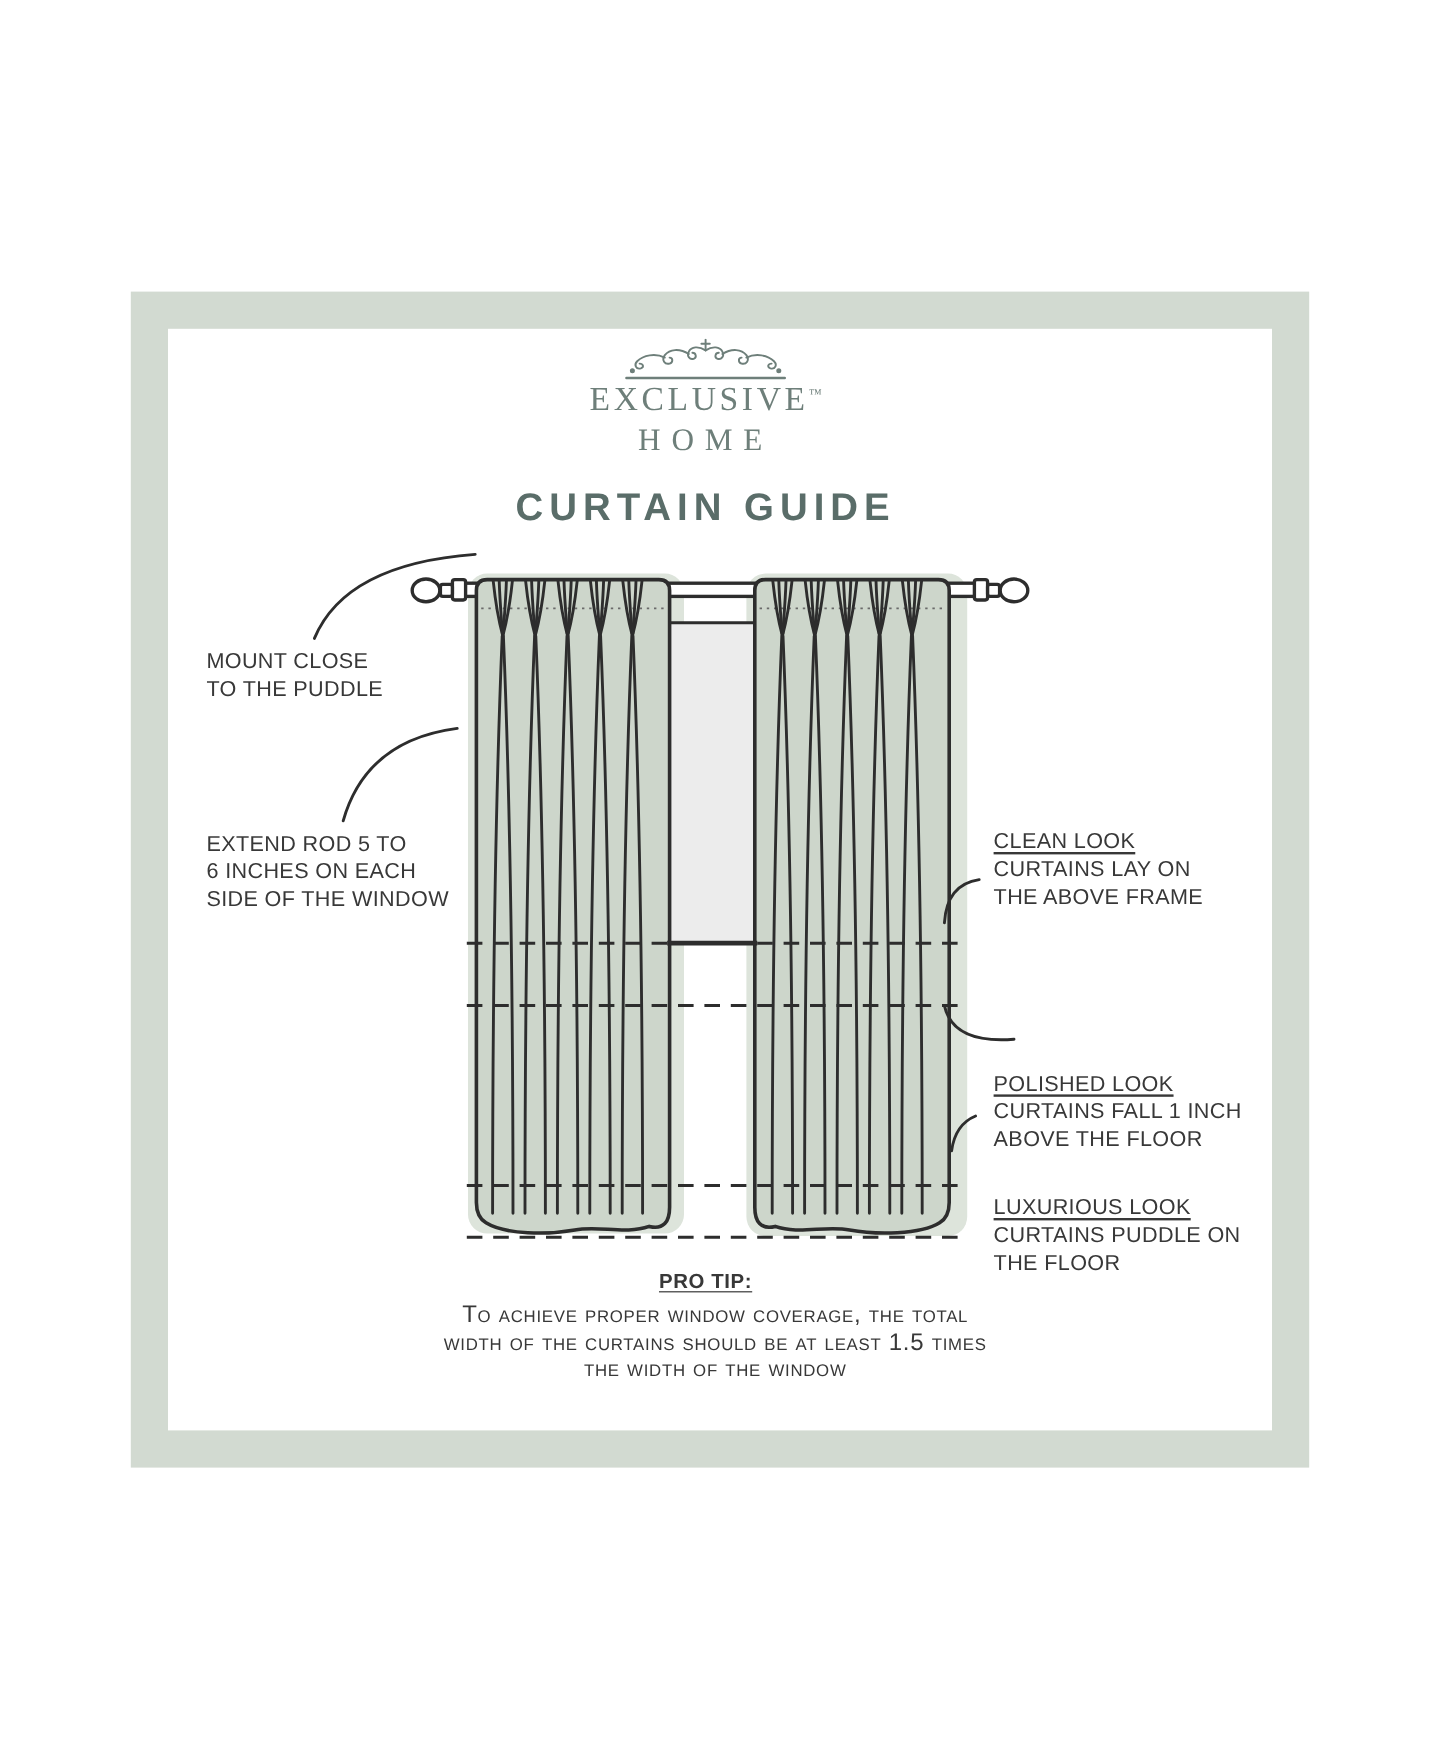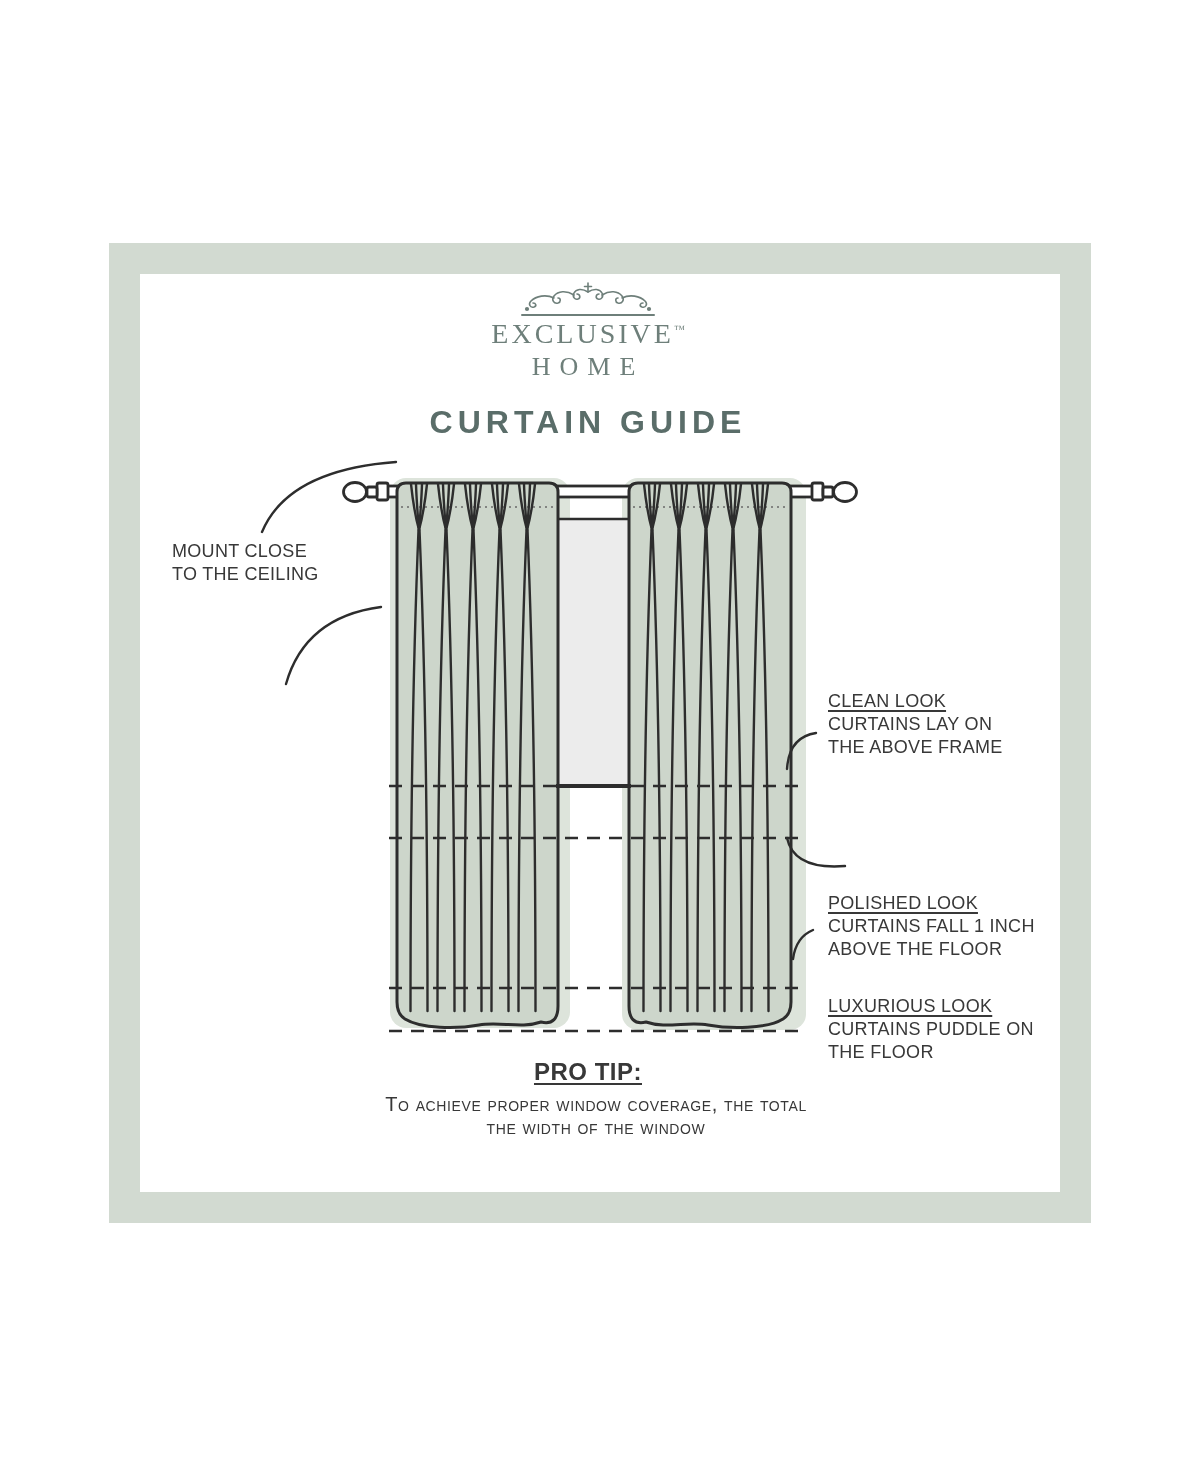--- a/index.html
+++ b/index.html
@@ -13,21 +13,21 @@
   .txt { position:absolute; z-index:3; color:#383838; }
   .center { left:0; right:0; text-align:center; }
   .crest-wrap { position:absolute; top:282px; left:0; right:0; text-align:center; z-index:3; }
   .brand-name { top:318px; font-family:"Liberation Serif", serif; font-size:28px; letter-spacing:3px; color:#6e7f7a; }
   .brand-name sup { font-size:11px; letter-spacing:0; vertical-align:super; }
   .brand-home { top:352px; font-family:"Liberation Serif", serif; font-size:26px; letter-spacing:9px; color:#6e7f7a; }
   .title { top:404px; font-size:32px; font-weight:700; letter-spacing:5px; color:#5a6d69; }
   .ann { font-size:18px; line-height:23px; letter-spacing:0.3px; }
   .ann-heading { text-decoration:underline; text-underline-offset:3px; text-decoration-thickness:1.5px; }
   .protip { top:1058px; }
-  .protip-heading { font-size:24px; font-weight:700; text-decoration:underline; text-underline-offset:3px; margin-bottom:7px; letter-spacing:0.5px; }
+  .protip-heading { font-size:17px; font-weight:700; text-decoration:underline; text-underline-offset:3px; margin-bottom:7px; letter-spacing:0.5px; }
   .protip-line { font-size:20px; line-height:22.5px; font-variant:small-caps; letter-spacing:0.6px;margin-left:16px; }
 </style>
 </head>
 <body>
 
 <div class="page">
 
   <div class="frame">
     <div class="frame-inner"></div>
   </div>
@@ -118,21 +118,26 @@
       <circle cx="131" cy="27" r="1.3" fill="#6e7f7a"></circle>
     </svg>
   </div>
   <div class="txt center brand-name"><span>EXCLUSIVE</span><sup>™</sup></div>
   <div class="txt center title">CURTAIN GUIDE</div>
 
   <div class="txt center brand-home">HOME</div>
 
   <div class="txt ann" style="left:172px; top:540px;">
     <div>MOUNT CLOSE</div>
-    <div>TO THE CEILING</div>
+    <div>TO THE PUDDLE</div>
+  </div>
+  <div class="txt ann" style="left:172px; top:692px;">
+    <div>EXTEND ROD 5 TO</div>
+    <div>6 INCHES ON EACH</div>
+    <div>SIDE OF THE WINDOW</div>
   </div>
 
   <div class="txt ann" style="left:828px; top:690px;">
     <div class="ann-heading">CLEAN LOOK</div>
     <div>CURTAINS LAY ON</div>
     <div>THE ABOVE FRAME</div>
   </div>
   <div class="txt ann" style="left:828px; top:892px;">
     <div class="ann-heading">POLISHED LOOK</div>
     <div>CURTAINS FALL 1 INCH</div>
@@ -140,16 +145,17 @@
   </div>
   <div class="txt ann" style="left:828px; top:995px;">
     <div class="ann-heading">LUXURIOUS LOOK</div>
     <div>CURTAINS PUDDLE ON</div>
     <div>THE FLOOR</div>
   </div>
 
   <div class="txt center protip">
     <div class="protip-heading">PRO TIP:</div>
     <div class="protip-line">To achieve proper window coverage, the total</div>
+    <div class="protip-line">width of the curtains should be at least 1.5 times</div>
     <div class="protip-line">the width of the window</div>
   </div>
 
 </div>
 
 </body></html>

